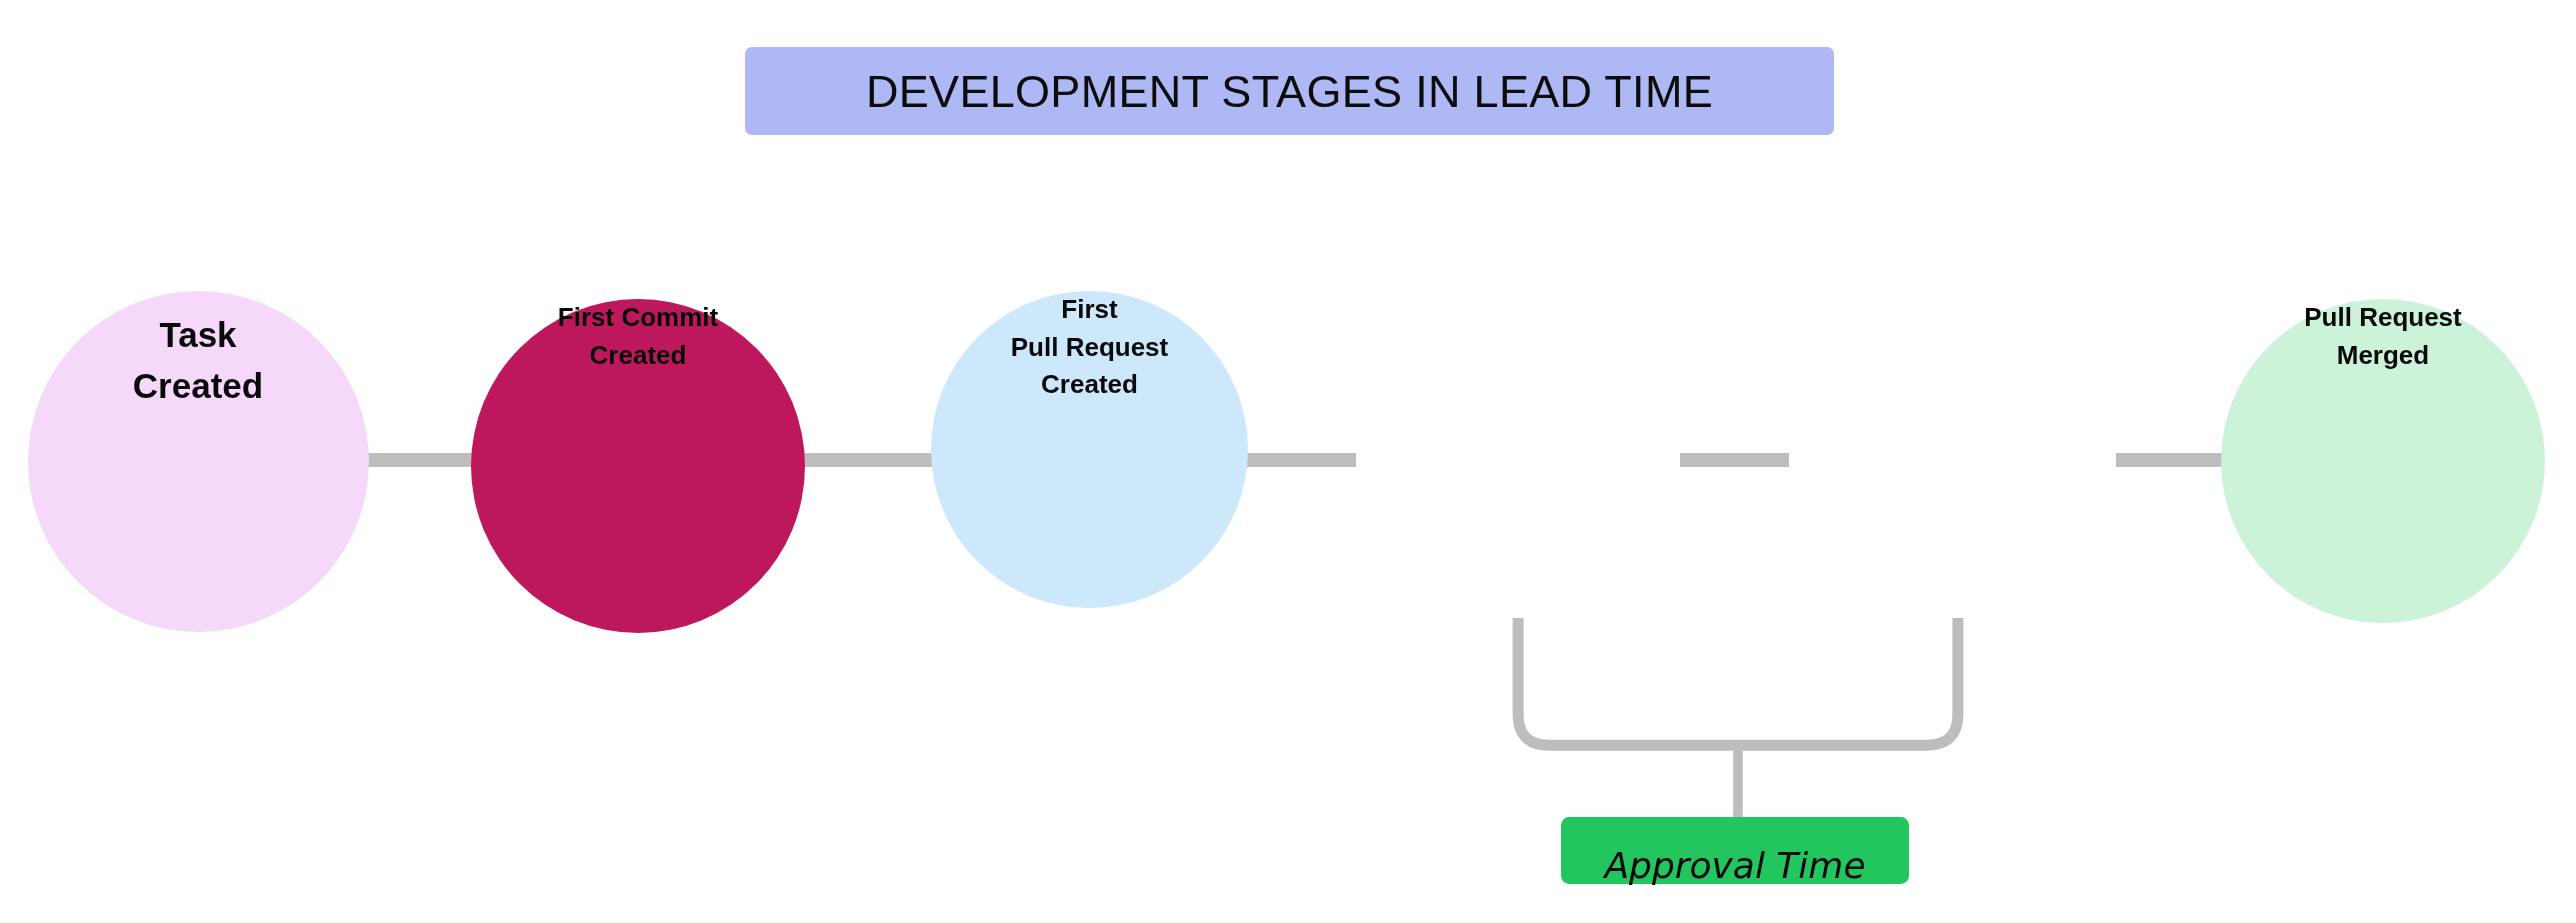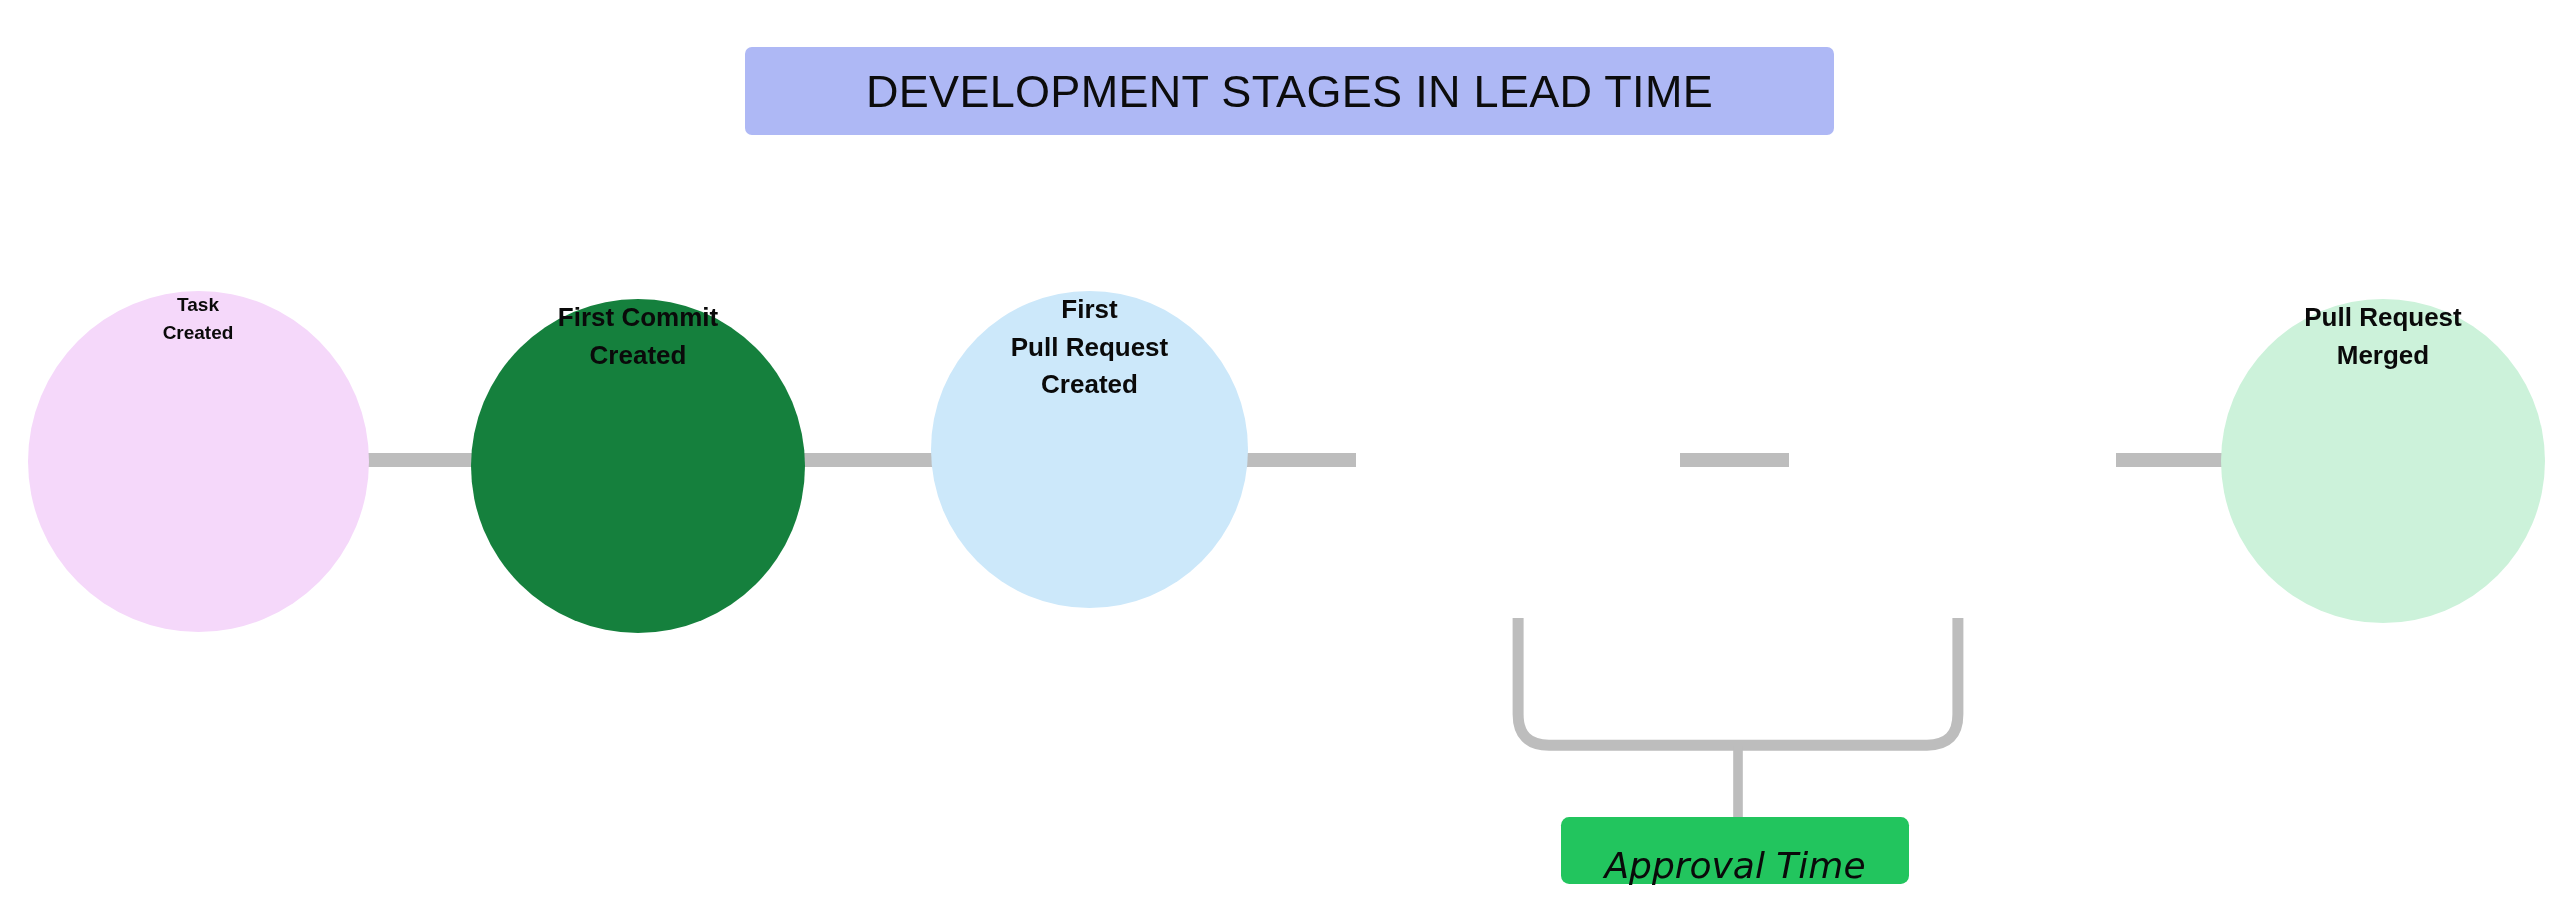--- a/index.html
+++ b/index.html
@@ -69,27 +69,27 @@
     font-family: "Liberation Sans", sans-serif;
     font-weight: bold;
     color: #0a0a0a;
     line-height: 1.45;
     white-space: pre-line;
     padding: 0 18px;
     box-sizing: border-box;
   }
 
   .n1 { left: 27.5px;   top: 291px; width: 341px; height: 341px; background: #f5d8fa; }
-  .n2 { left: 471px;  top: 299px; width: 334px; height: 334px; background: #15803d; }
+  .n2 { left: 471px;  top: 299px; width: 334px; height: 334px; background: #be185d; }
   .n3 { left: 931px; top: 291px; width: 317px; height: 317px; background: #cce8fa; }
   .n4 { left: 1348px; top: 289px; width: 341px; height: 341px; background: #cce8fa; }
   .n5 { left: 1782px; top: 289px; width: 341px; height: 341px; background: #cce8fa; }
   .n6 { left: 2221px; top: 299px; width: 324px; height: 324px; background: #ccf2da; }
 
-  .n1 .stage-label { font-size: 19px; }
+  .n1 .stage-label { font-size: 35px; margin-top: 19px; }
   .n2 .stage-label { font-size: 26px; }
   .n3 .stage-label { font-size: 26px; }
   .n4 .stage-label { font-size: 26px; }
   .n5 .stage-label { font-size: 26px; }
   .n6 .stage-label { font-size: 26px; }
 
   
   .bracket-svg {
     position: absolute;
     left: 1470px;

